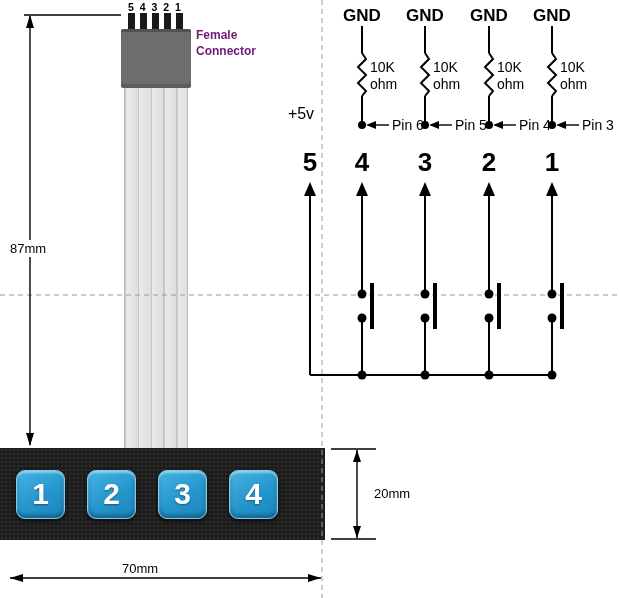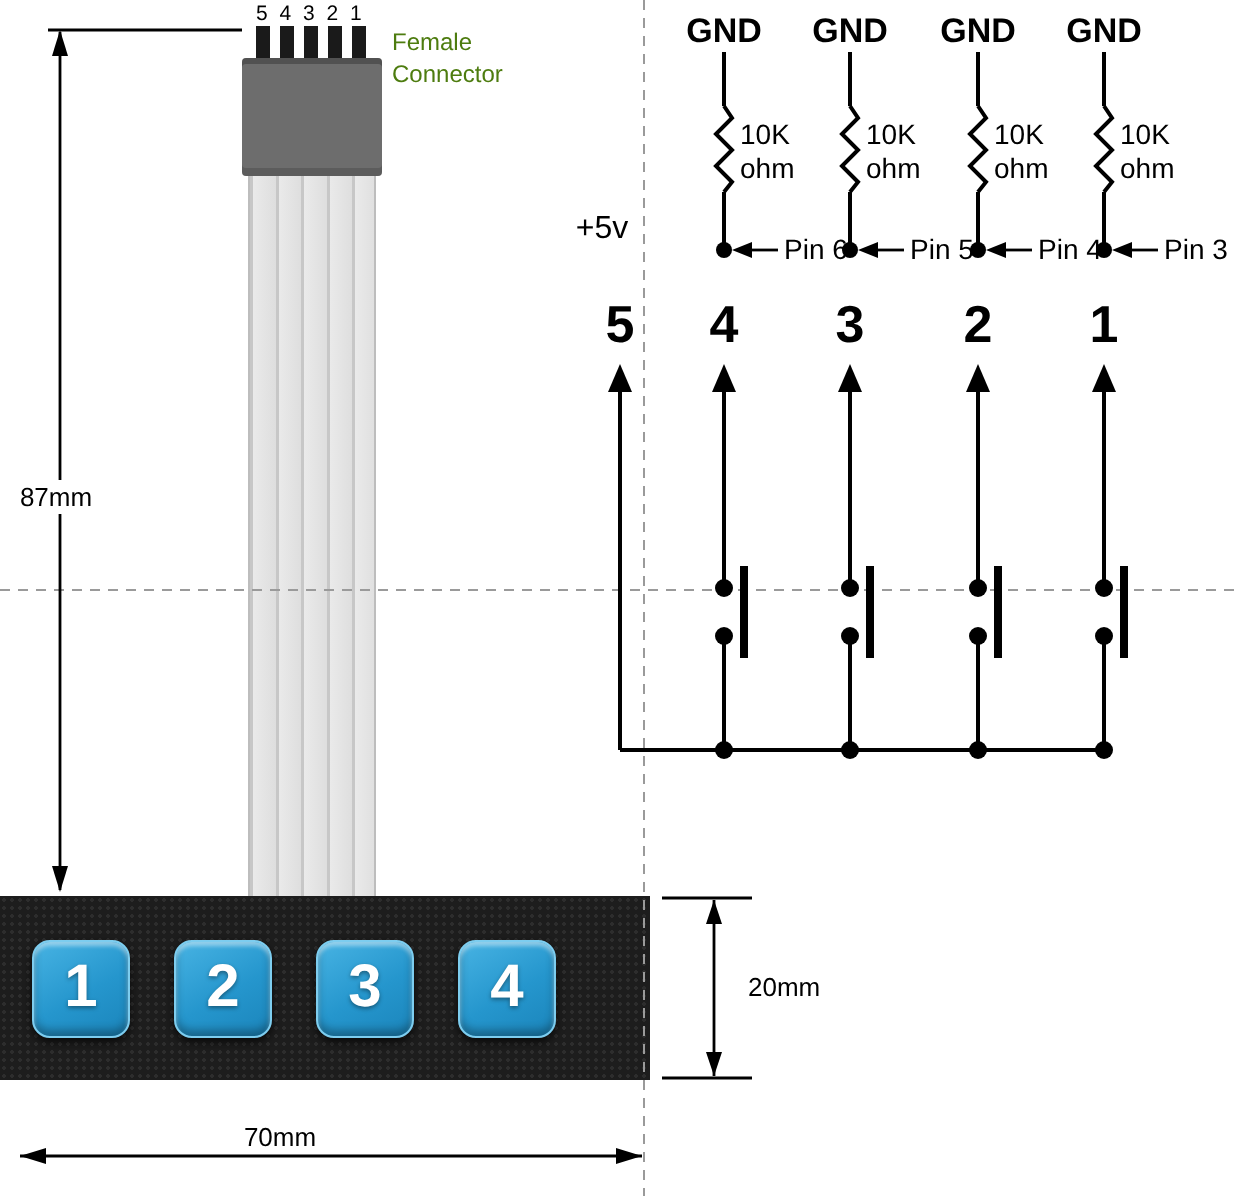--- a/index.html
+++ b/index.html
@@ -2,36 +2,36 @@
 <html><head>
 <meta charset="utf-8">
 <style>
   * { margin:0; padding:0; box-sizing:border-box; }
   html,body { background:#ffffff; }
   #stage {
     position:relative; width:620px; height:598px; background:#fff;
     font-family:"Liberation Sans", sans-serif; overflow:hidden;
   }
   .pin-numbers {
-    position:absolute; left:128px; top:1px; font-size:10.5px; font-weight:normal;
+    position:absolute; left:128px; top:1px; font-size:10.5px; font-weight:bold;
     letter-spacing:1.5px; color:#000; white-space:nowrap;
   }
   .pins {
     position:absolute; left:128px; top:13px; width:55px; height:18px;
     display:flex; justify-content:space-between;
   }
   .pin { width:7px; height:18px; background:#1a1a1a; }
   .connector-body {
     position:absolute; left:121px; top:29px; width:70px; height:59px;
     background:#6d6d6d; border-radius:2px;
     box-shadow: inset 0 3px 0 rgba(0,0,0,0.25), inset 0 -4px 0 rgba(0,0,0,0.15);
   }
   .connector-label {
-    position:absolute; left:196px; top:14px; width:84px;
-    font-size:12px; font-weight:normal; line-height:1.3; color:#4d7c0f;
+    position:absolute; left:196px; top:28px; width:84px;
+    font-size:12px; font-weight:bold; line-height:1.3; color:#701a75;
   }
   .ribbon {
     position:absolute; left:124px; top:88px; width:64px; height:360px;
     background: repeating-linear-gradient(to right,
       #c7c7c7 0px, #c7c7c7 1.5px, #eaeaea 1.5px, #dedede 12.8px);
     border-left:1px solid #bdbdbd; border-right:1px solid #bdbdbd;
   }
   .keypad {
     position:absolute; left:0; top:448px; width:325px; height:92px;
     background-color:#1d1d1d;

